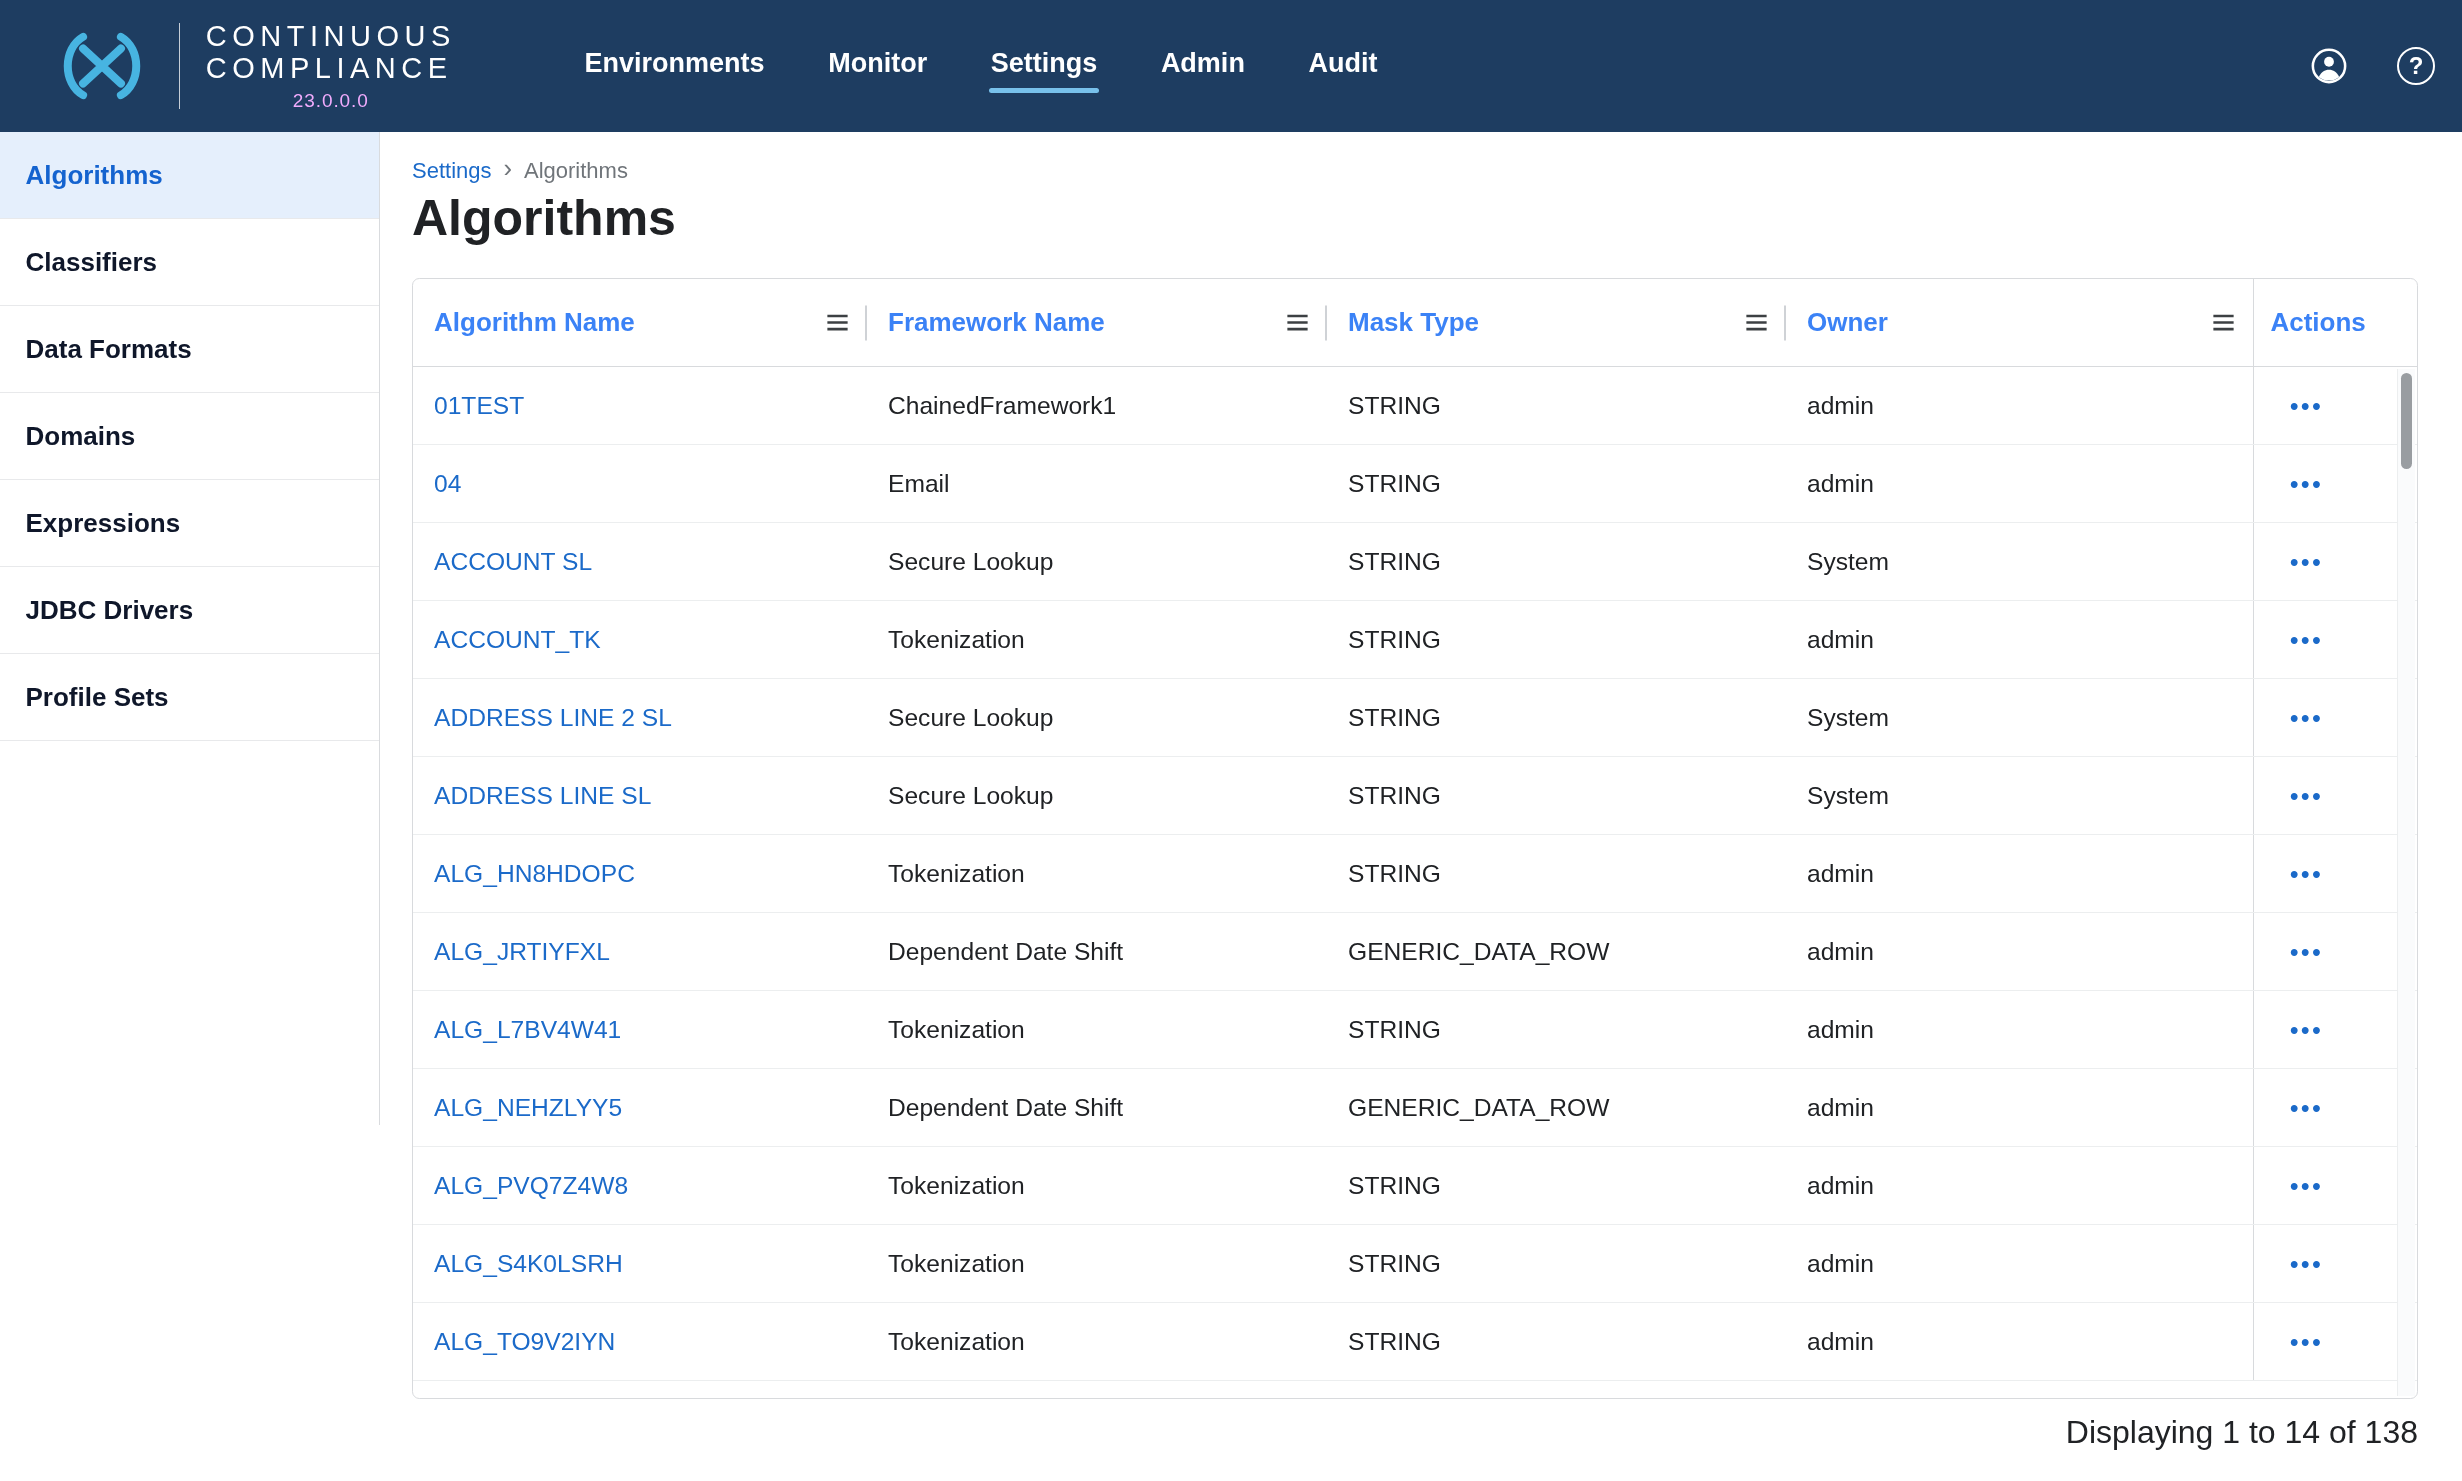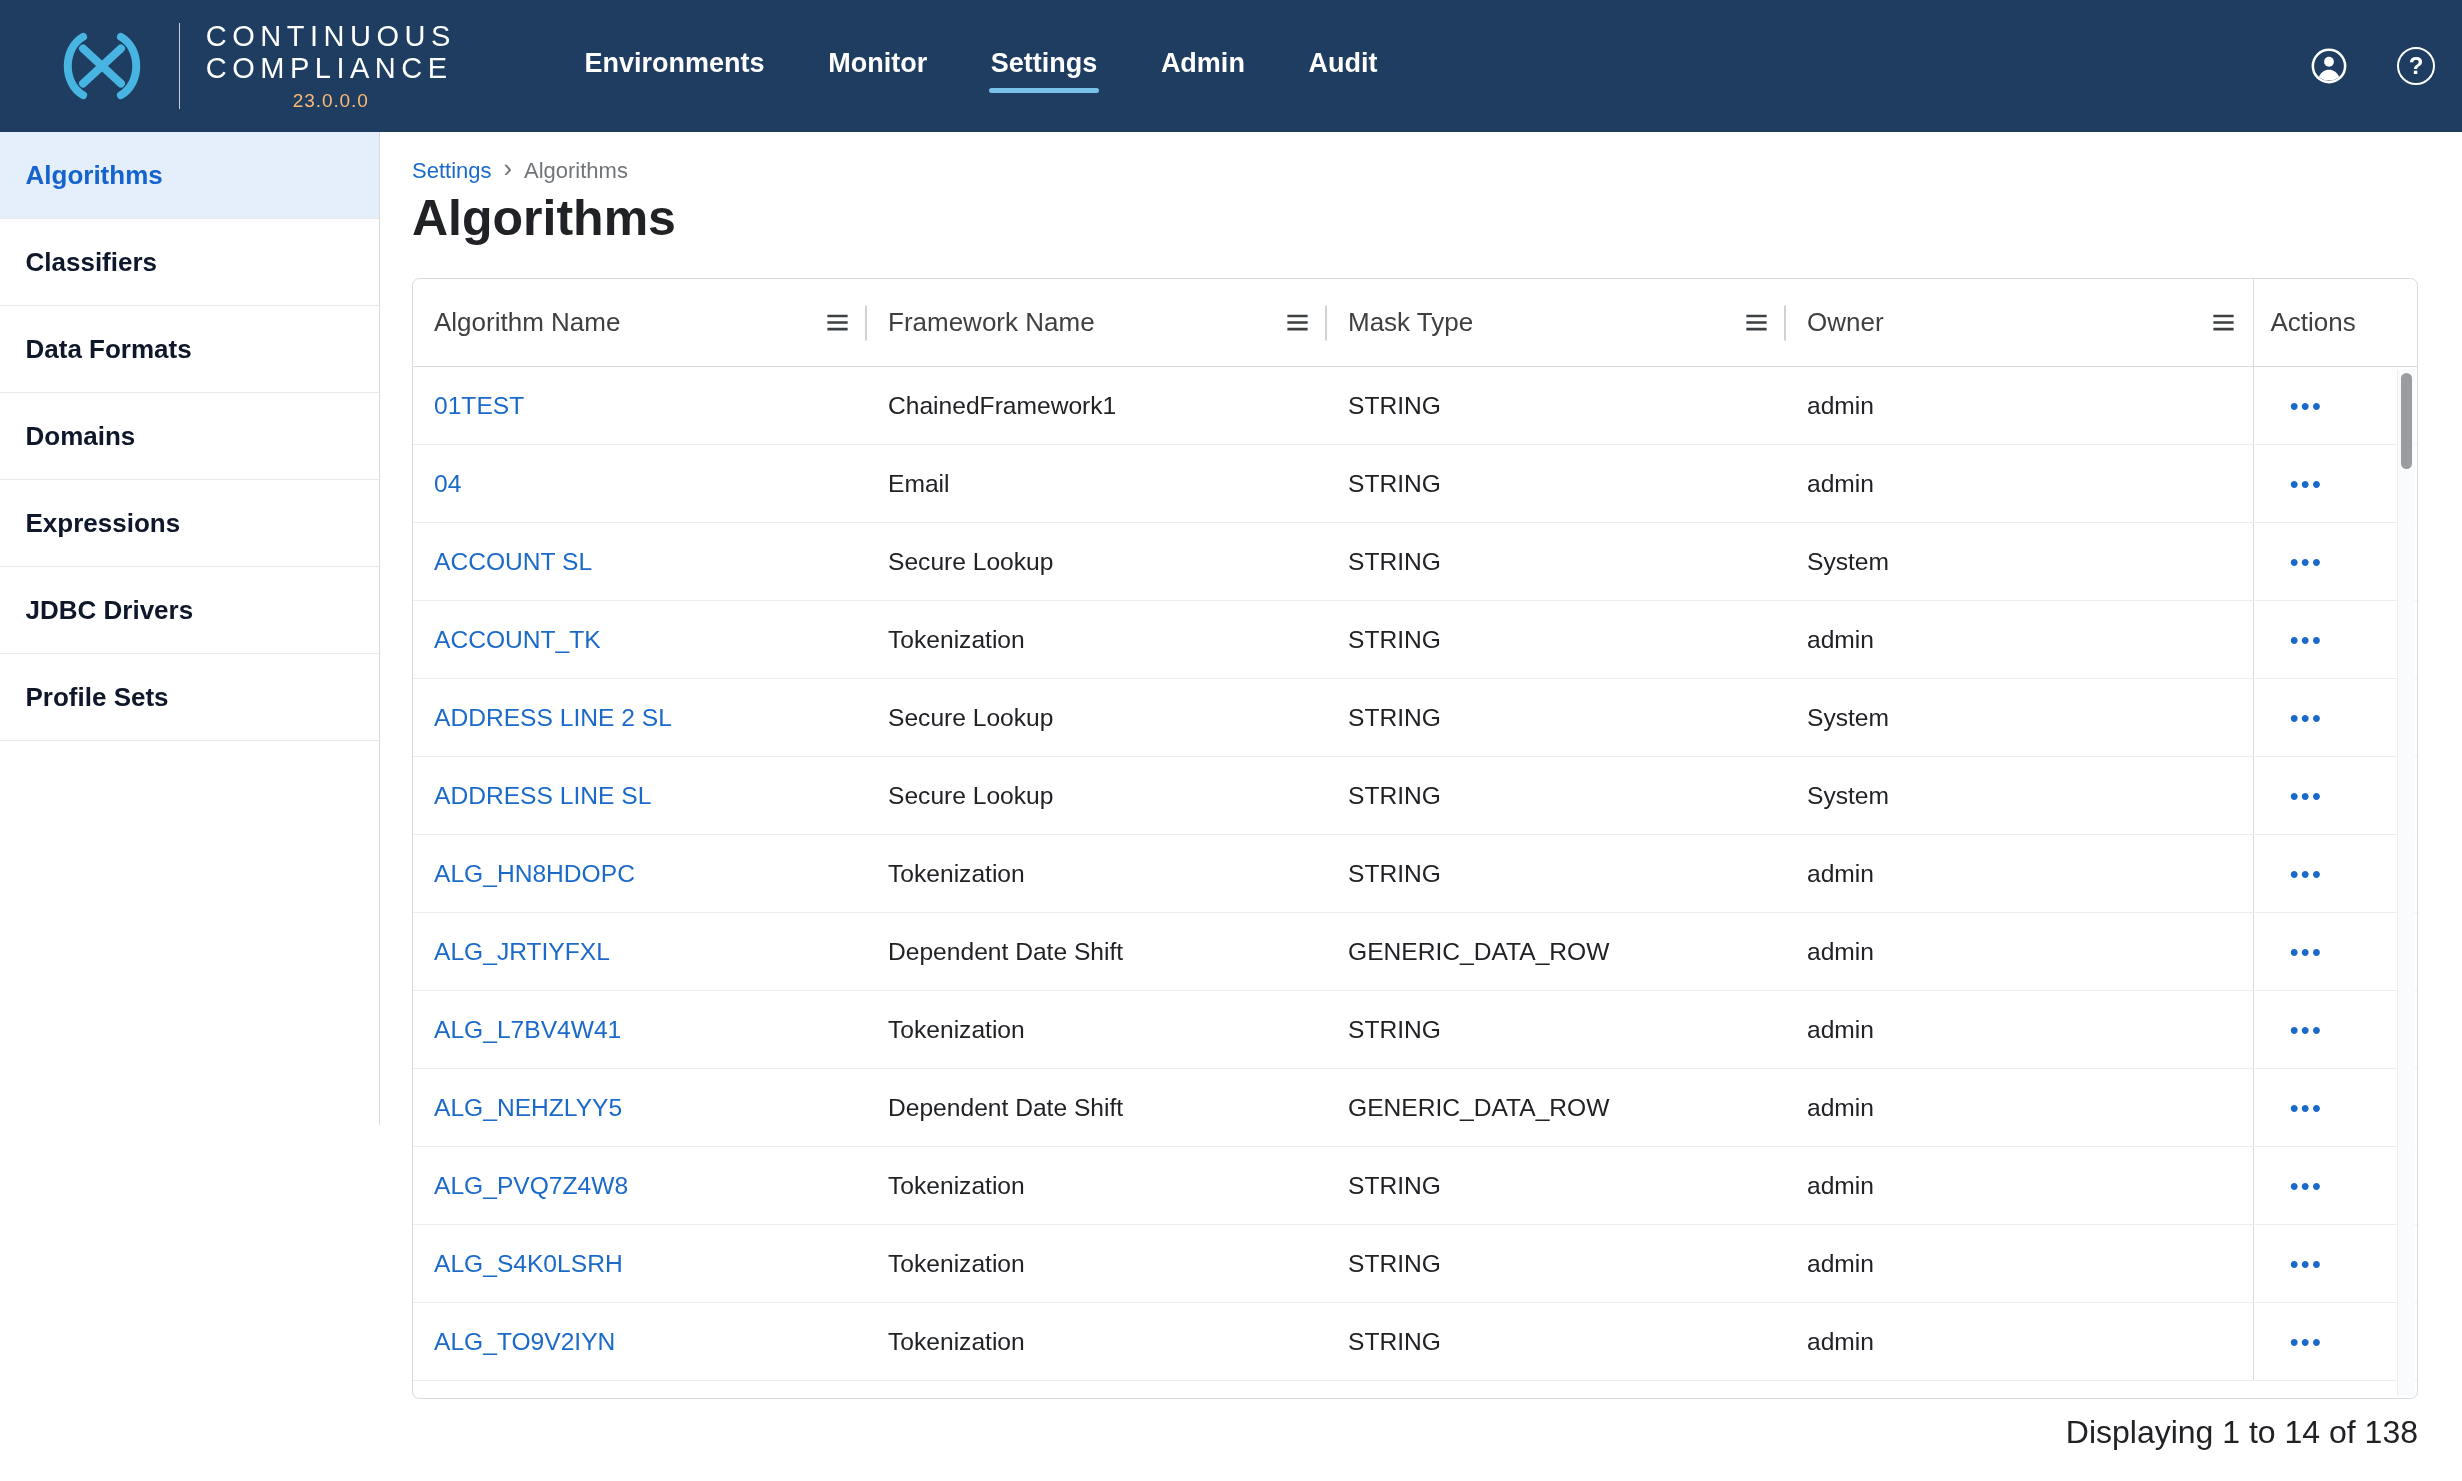--- a/index.html
+++ b/index.html
@@ -7,21 +7,21 @@
               font-family:"Liberation Sans", sans-serif; }
 
   
   .navbar { height:132px; background:var(--navbar_bg,#1e3d61); display:flex;
             align-items:center; padding:0 27px 0 51px; }
   .brand { display:flex; align-items:center; gap:25.5px; }
   .logo-mark { display:flex; align-items:center; }
   .brand-divider { width:1.8px; height:86px; background:rgba(255,255,255,.75); }
   .brand-text { display:flex; flex-direction:column; }
   .brand-line { color:#fff; font-size:29px; letter-spacing:5.5px; font-weight:500; line-height:32px; }
-  .brand-version { color:#fdba74; font-size:19px; text-align:center; margin-top:5.5px; letter-spacing:0.9px; }
+  .brand-version { color:#f0abfc; font-size:19px; text-align:center; margin-top:5.5px; letter-spacing:0.9px; }
   .nav-menu { display:flex; gap:60px; margin-left:127px; }
   .nav-item { color:#fff; font-size:27px; font-weight:700; position:relative;
               padding:9px 1.8px 14.6px; cursor:pointer; white-space:nowrap; }
   .nav-item.active::after { content:""; position:absolute; left:0; right:0; bottom:0;
               height:5.5px; border-radius:3.6px; background:var(--nav_active_underline,#78c1eb); }
   .nav-right { margin-left:auto; display:flex; align-items:center; gap:49px; }
   .icon-btn { display:flex; align-items:center; justify-content:center; cursor:pointer; }
   .help-circle { width:38px; height:38px; border:2.7px solid #fff; border-radius:50%;
               color:#fff; font-size:24px; font-weight:700; display:flex;
               align-items:center; justify-content:center; }
@@ -52,21 +52,21 @@
              color:#fff; font-size:26px; height:64px; padding:0 31px; border-radius:11px;
              border:none; cursor:pointer; font-family:inherit; }
   .add-plus { font-size:38px; font-weight:400; line-height:1; margin-top:-3.6px; }
 
   
   .table-wrap { margin-top:31px; border:1.8px solid #d8dadd; border-radius:7.3px;
                 height:1121px; position:relative; overflow:hidden; background:#fff; }
   .thead,.tr { display:grid; grid-template-columns:454px 460px 459px 467px 1fr; }
   .thead { height:88px; border-bottom:1.8px solid #d8dadd; }
   .th { display:flex; align-items:center; padding:0 16.4px 0 21px; font-size:26px;
-        font-weight:400; color:#404040; position:relative; height:100%;text-align:center; }
+        font-weight:700; color:#3b82f6; position:relative; height:100%;text-align:center; }
   .th.with-sep::after { content:""; position:absolute; right:0; top:50%;
         transform:translateY(-50%); width:1.8px; height:35px; background:#cfd2d6; }
   .menu-btn { margin-left:auto; display:flex; cursor:pointer; }
   .th-actions { border-left:1.8px solid #d8dadd; padding-left:16.4px; }
   .tr { height:78px; border-bottom:1.8px solid #eceeef; }
   .td { display:flex; align-items:center; padding:0 16.4px 0 21px; font-size:24.6px;
         color:#202225; white-space:nowrap; overflow:hidden; }
   .link { color:var(--link_blue,#1b6ac9); cursor:pointer; }
   .td-actions { border-left:1.8px solid #d8dadd; height:100%; padding-left:36px; }
   .dots { color:var(--link_blue,#1b6ac9); font-size:24px; font-weight:700;

